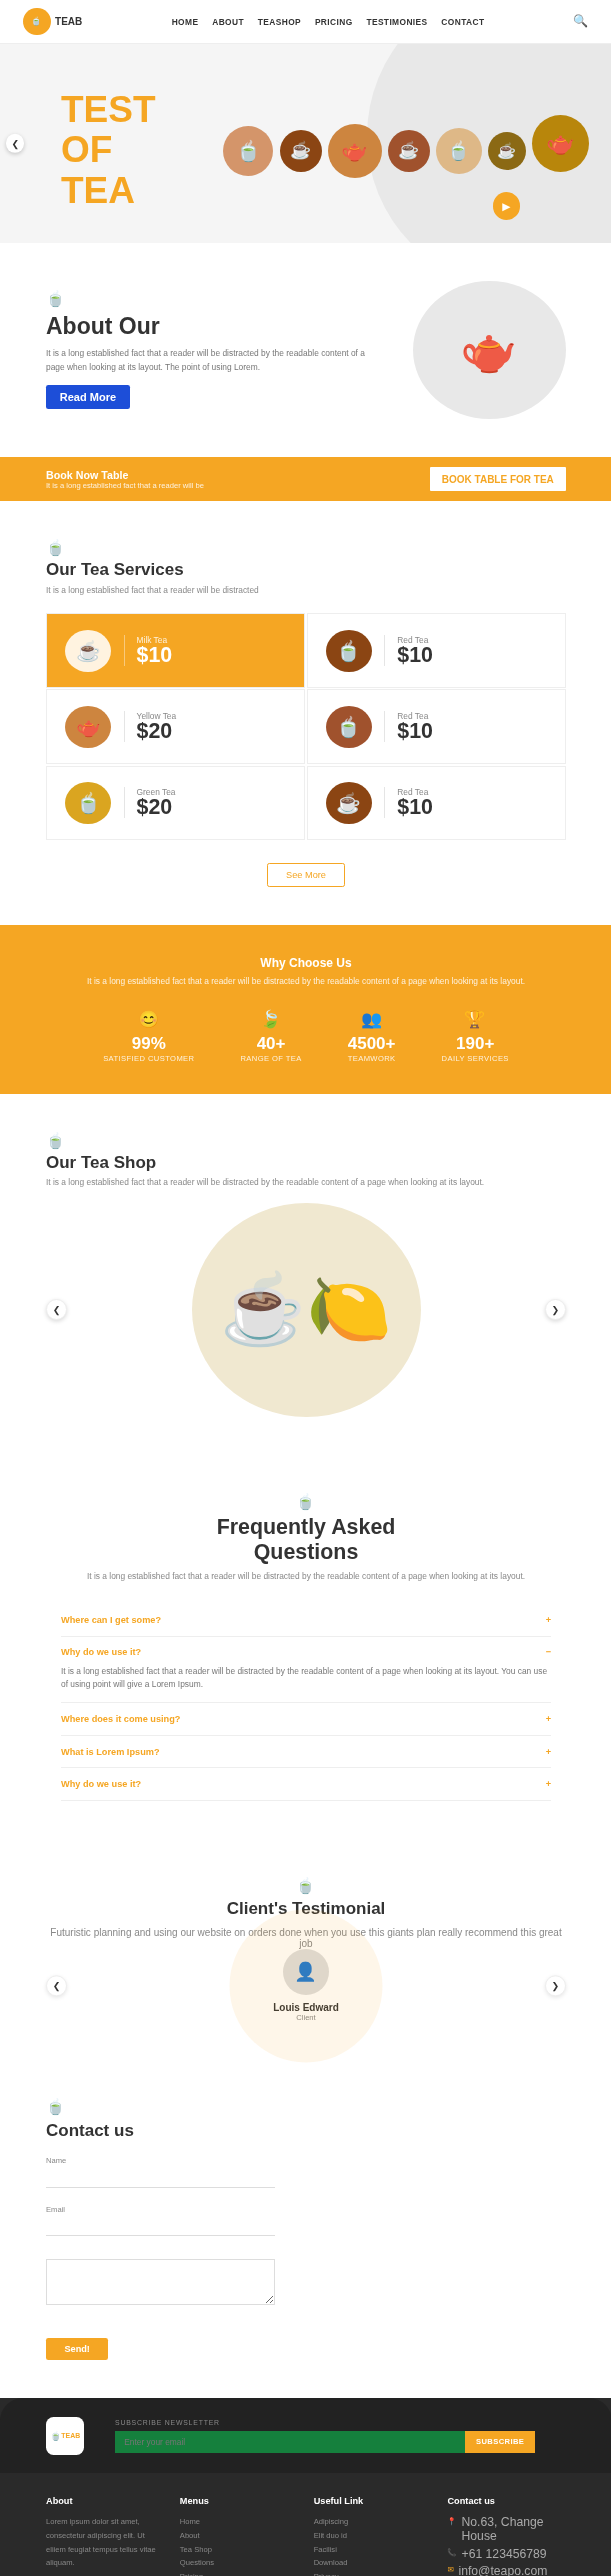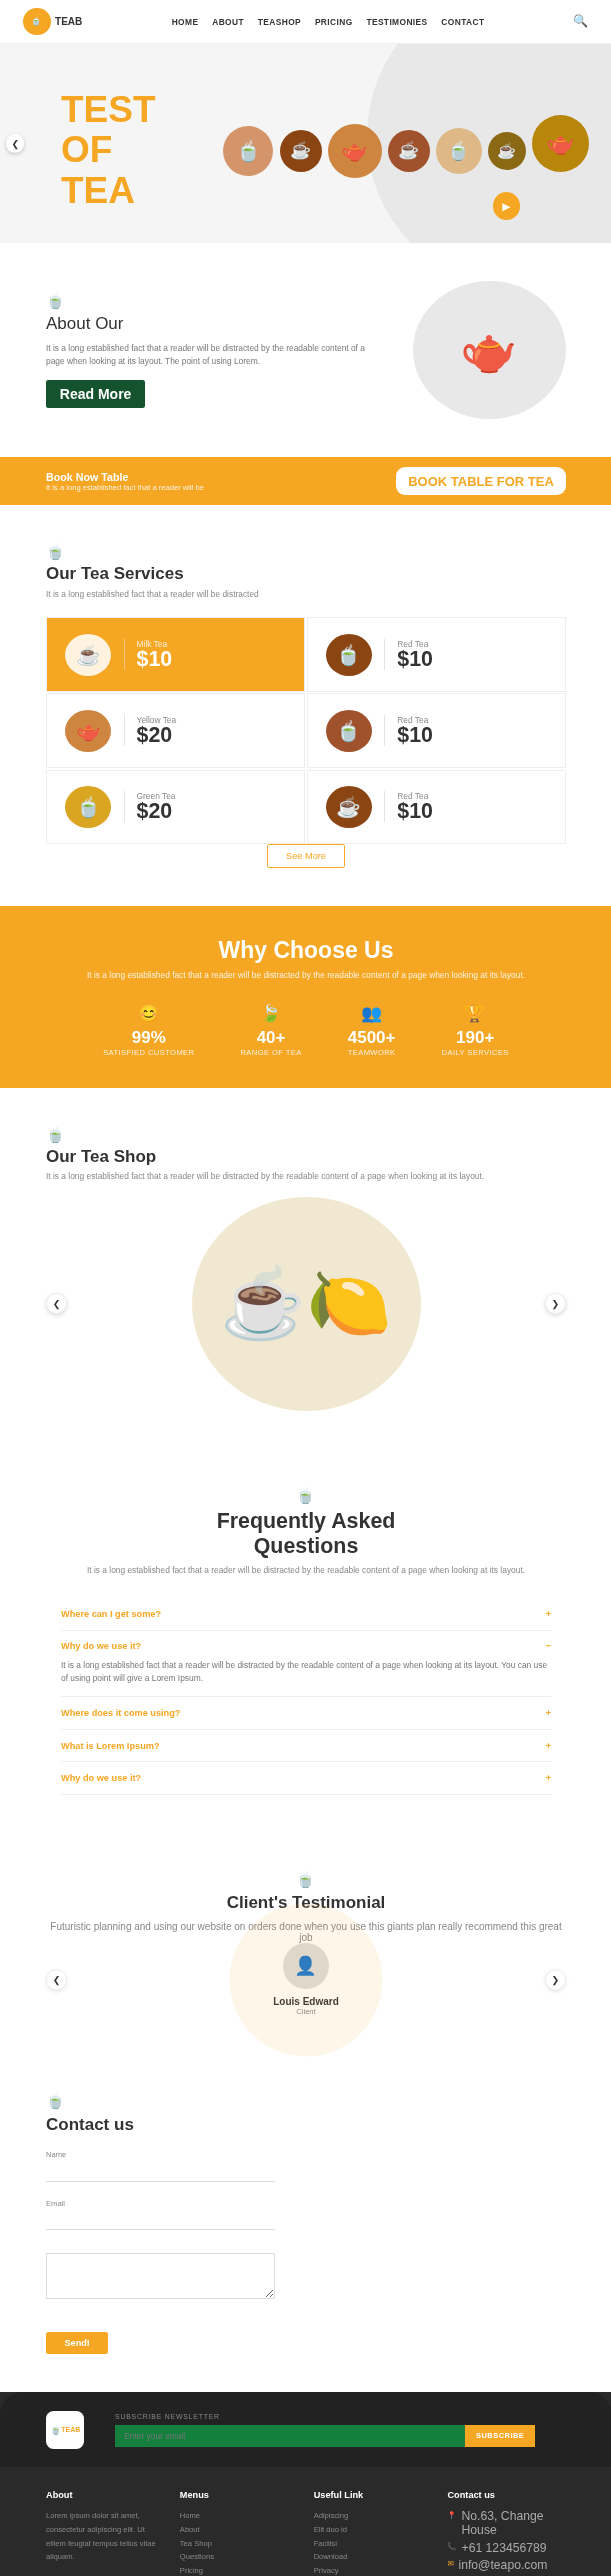--- a/index.html
+++ b/index.html
@@ -64,42 +64,42 @@
     .tea-circle.c6 { background: #8b6914; }
     .tea-circle.c7 { background: #b8860b; margin-top: -15.3px; }
 
     
     .about-section {
       display: flex; align-items: center; padding: 38px 46px;
       gap: 31px; background: #fff;
     }
     .about-text { flex: 1; }
     .section-icon { color: #f5a623; font-size: 15.3px; }
-    .about-text h2 { font-size: 17px; font-weight: 400; margin: 4.6px 0 7.6px; }
+    .about-text h2 { font-size: 23px; font-weight: 700; margin: 4.6px 0 7.6px; }
     .about-text p { font-size: 8.4px; color: #777; line-height: 1.6; margin-bottom: 10.7px; }
     .btn-orange {
-      background: #14532d; color: #fff; border: none; padding: 6.1px 13.8px;
-      font-size: 14px; font-weight: 600; cursor: pointer; border-radius: 2.3px;
+      background: #1d4ed8; color: #fff; border: none; padding: 6.1px 13.8px;
+      font-size: 11px; font-weight: 600; cursor: pointer; border-radius: 2.3px;
     }
     .about-image {
       width: 153px; height: 138px; background: #e8e8e8; border-radius: 50%;
       display: flex; align-items: center; justify-content: center;
       font-size: 38px; overflow: hidden;
     }
 
     
     .book-banner {
       background: #f5a623; padding: 10.7px 46px;
       display: flex; align-items: center; justify-content: space-between;
     }
     .book-banner-left h3 { font-size: 10.7px; font-weight: 700; color: #fff; }
     .book-banner-left p { font-size: 7.6px; color: rgba(255,255,255,0.85); }
     .btn-white {
       background: #fff; color: #f5a623; border: none; padding: 6.1px 12.2px;
-      font-size: 13px; font-weight: 700; cursor: pointer; border-radius: 9px;
+      font-size: 10px; font-weight: 700; cursor: pointer; border-radius: 1px;
       white-space: nowrap;
     }
 
     
     .services-section { padding: 38px 46px; background: #fff; }
     .section-header { margin-bottom: 18.4px; }
     .section-header .section-icon { display: inline-block; }
     .section-header h2 { font-size: 17px; font-weight: 700; margin: 3.1px 0 4.6px; }
     .section-header p { font-size: 8.4px; color: #888; }
     .services-grid {
@@ -122,31 +122,31 @@
     .service-img.amber { background: #cd853f; }
     .service-img.brown { background: #a0522d; }
     .service-img.gold { background: #daa520; }
     .service-divider { width: 0.8px; height: 31px; background: rgba(0,0,0,0.1); }
     .service-card.featured .service-divider { background: rgba(255,255,255,0.4); }
     .service-info { }
     .service-name { font-size: 8.4px; color: #888; }
     .service-card.featured .service-name { color: rgba(255,255,255,0.85); }
     .service-price { font-size: 21.4px; font-weight: 700; color: #333; line-height: 1; }
 
-    .see-more-wrap { text-align: center; }
+    .see-more-wrap { text-align: center; margin-top: 23px; }
     .btn-outline {
       border: 0.8px solid #f5a623; color: #f5a623; background: #fff;
       padding: 6.1px 18.4px; font-size: 9.2px; cursor: pointer; border-radius: 2.3px;
     }
 
     
     .why-section {
       background: #f5a623; padding: 31px 46px; text-align: center;
     }
-    .why-section h2 { font-size: 23px; font-weight: 700; color: #fff; margin-bottom: 6.1px; }
+    .why-section h2 { font-size: 12px; font-weight: 700; color: #fff; margin-bottom: 6.1px; }
     .why-section p { font-size: 8.4px; color: rgba(255,255,255,0.85); margin-bottom: 23px; }
     .stats-row { display: flex; justify-content: center; gap: 46px; }
     .stat-item { text-align: center; }
     .stat-icon { font-size: 17px; color: #fff; margin-bottom: 3.1px; }
     .stat-number { font-size: 17px; font-weight: 700; color: #fff; }
     .stat-label { font-size: 7.6px; color: rgba(255,255,255,0.85); text-transform: uppercase; letter-spacing: 0.4px; }
 
     
     .shop-section { padding: 38px 46px; background: #fff; }
     .shop-section .section-header { margin-bottom: 15.3px; }

